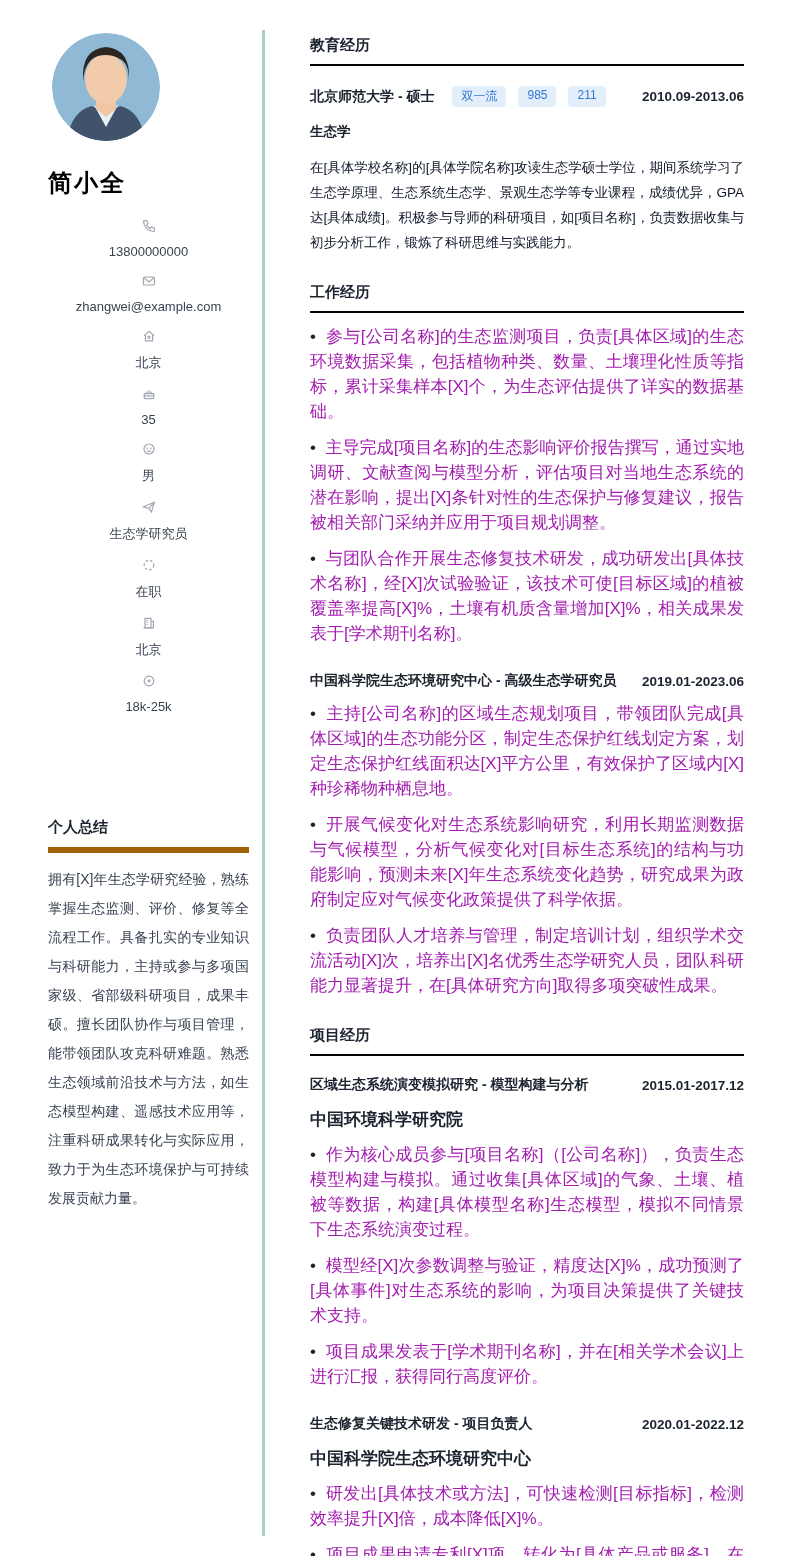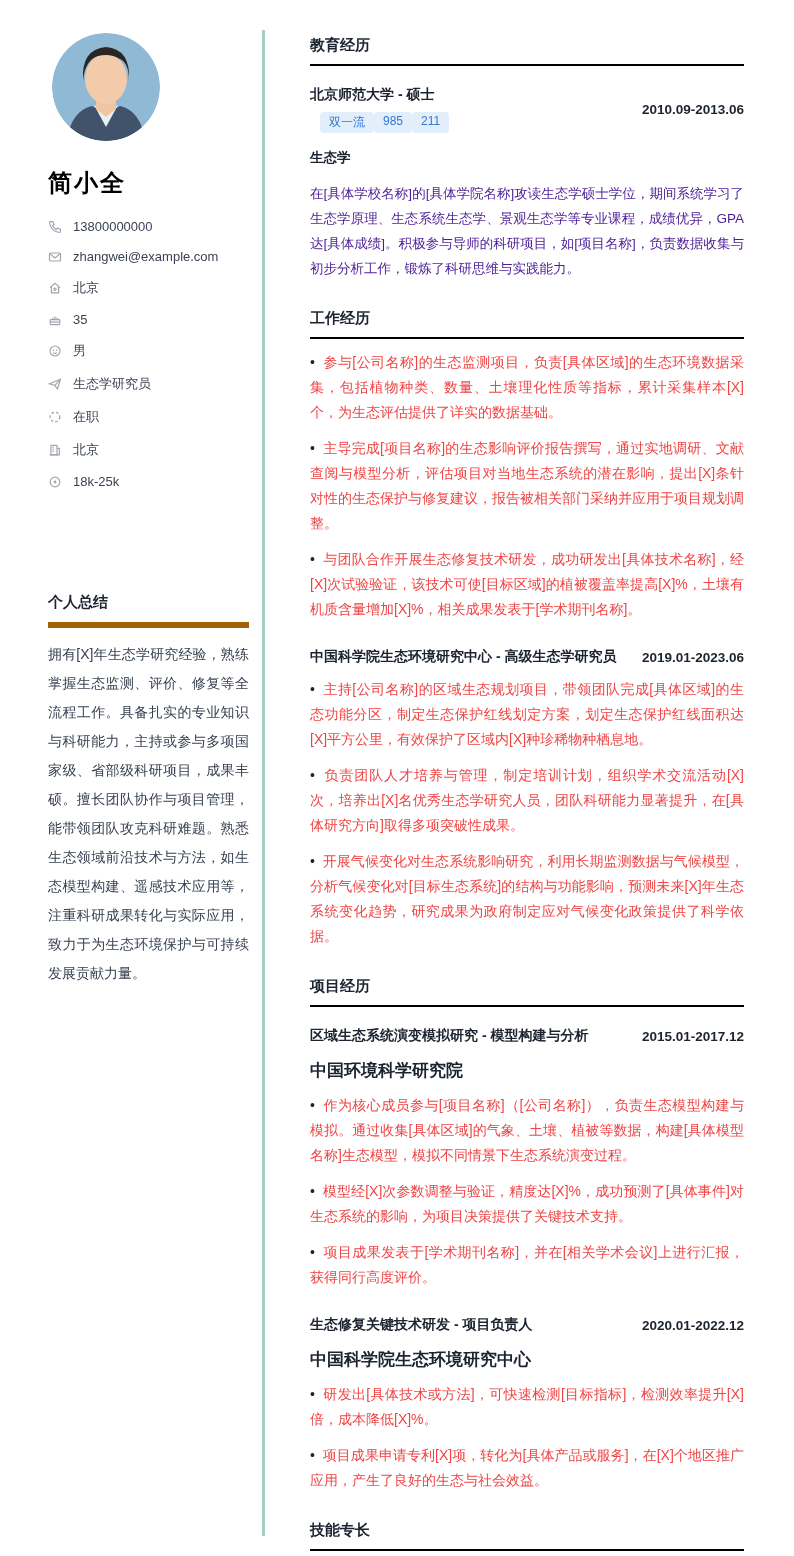--- a/index.html
+++ b/index.html
@@ -4,42 +4,42 @@
 <style>
   * { margin:0; padding:0; box-sizing:border-box; }
   body { background:#fff; font-family:"Liberation Sans","DejaVu Sans",sans-serif; }
   .page { position:relative; width:794px; height:1556px; background:#ffffff; overflow:hidden; }
 
   
   .sidebar { position:absolute; left:0; top:0; width:263px; padding:33px 14px 0 48px; }
   .avatar-wrap { width:108px; height:108px; border-radius:50%; overflow:hidden; margin-left:4px; }
   .name { margin-top:26px; font-size:24px; font-weight:bold; color:#000000; letter-spacing:2px; }
   .contact-list { margin-top:20px; }
-  .contact-item { display:flex; align-items:center; gap:11px; margin-top:15px; font-size:13px; color:#3a4252; }
+  .contact-item { display:flex; align-items:center; gap:11px; margin-top:15px; font-size:13px; color:#3a4252;flex-direction:column; }
   .contact-item svg { flex:0 0 auto; display:block; }
   .summary { margin-top:104px; }
   .summary-title { font-size:15px; font-weight:bold; color:#1c2430; padding-bottom:10px; border-bottom:6px solid #a16207; }
   .summary-text { margin-top:12px; font-size:14px; line-height:29px; color:#374151; text-align:justify; }
 
   .v-divider { position:absolute; left:262px; top:30px; width:3px; height:1506px; background:#a9cfc4; }
 
   
   .main { position:absolute; left:310px; top:36px; width:434px; }
   .section { margin-bottom:28px; }
   .section-title { font-size:15px; font-weight:bold; color:#1c2430; padding-bottom:9px; border-bottom:2px solid #000000; }
   .entry + .entry { margin-top:26px; }
   .entry-head { display:flex; justify-content:space-between; align-items:center; margin-top:20px; }
-  .entry-title { font-size:14px; font-weight:bold; color:#1c2430; display:flex; gap:8px;flex-direction:column; }
-  .badges { display:flex; gap:0;padding-left:10px; }
+  .entry-title { font-size:14px; font-weight:bold; color:#1c2430; display:flex; align-items:center; gap:8px; }
+  .badges { display:flex; gap:12px;padding-left:10px; }
   .badge { font-size:12px; font-weight:normal; color:#3476d2; background:#e3eefb; padding:2px 9px; border-radius:4px; white-space:nowrap; }
   .date { font-size:13.5px; font-weight:bold; color:#1c2430; white-space:nowrap; }
   .major { margin-top:16px; font-size:13.5px; font-weight:600; color:#1c2430; }
   .org { margin-top:14px; font-size:17px; font-weight:bold; color:#1c2430; }
-  .para { margin-top:14px; font-size:13.5px; line-height:25px; color:#4c1d95; text-align:justify; }
-  .bullet { margin-top:11px; font-size:14px; line-height:25px; color:#ef4444; text-align:justify; }
+  .para { margin-top:14px; font-size:13.5px; line-height:25px; color:#0f172a; text-align:justify; }
+  .bullet { margin-top:11px; font-size:17px; line-height:25px; color:#a21caf; text-align:justify; }
   .bullet::before { content:"\2022\00a0\00a0"; color:#1c2430; }
 </style>
 </head>
 <body>
 
 <div class="page">
 
   <div class="sidebar">
 
     <div class="avatar-wrap">
@@ -167,22 +167,22 @@
         <div class="bullet">与团队合作开展生态修复技术研发，成功研发出[具体技术名称]，经[X]次试验验证，该技术可使[目标区域]的植被覆盖率提高[X]%，土壤有机质含量增加[X]%，相关成果发表于[学术期刊名称]。</div>
       </div>
       <div class="entry">
         <div class="entry-head">
           <div class="entry-title">
               <span>中国科学院生态环境研究中心 - 高级生态学研究员</span>
             </div>
           <span class="date">2019.01-2023.06</span>
         </div>
         <div class="bullet">主持[公司名称]的区域生态规划项目，带领团队完成[具体区域]的生态功能分区，制定生态保护红线划定方案，划定生态保护红线面积达[X]平方公里，有效保护了区域内[X]种珍稀物种栖息地。</div>
+        <div class="bullet">开展气候变化对生态系统影响研究，利用长期监测数据与气候模型，分析气候变化对[目标生态系统]的结构与功能影响，预测未来[X]年生态系统变化趋势，研究成果为政府制定应对气候变化政策提供了科学依据。</div>
         <div class="bullet">负责团队人才培养与管理，制定培训计划，组织学术交流活动[X]次，培养出[X]名优秀生态学研究人员，团队科研能力显著提升，在[具体研究方向]取得多项突破性成果。</div>
-        <div class="bullet">开展气候变化对生态系统影响研究，利用长期监测数据与气候模型，分析气候变化对[目标生态系统]的结构与功能影响，预测未来[X]年生态系统变化趋势，研究成果为政府制定应对气候变化政策提供了科学依据。</div>
       </div>
     </div>
 
     <div class="section">
       <div class="section-title">项目经历</div>
       <div class="entry">
         <div class="entry-head">
           <div class="entry-title">
               <span>区域生态系统演变模拟研究 - 模型构建与分析</span>
             </div>

